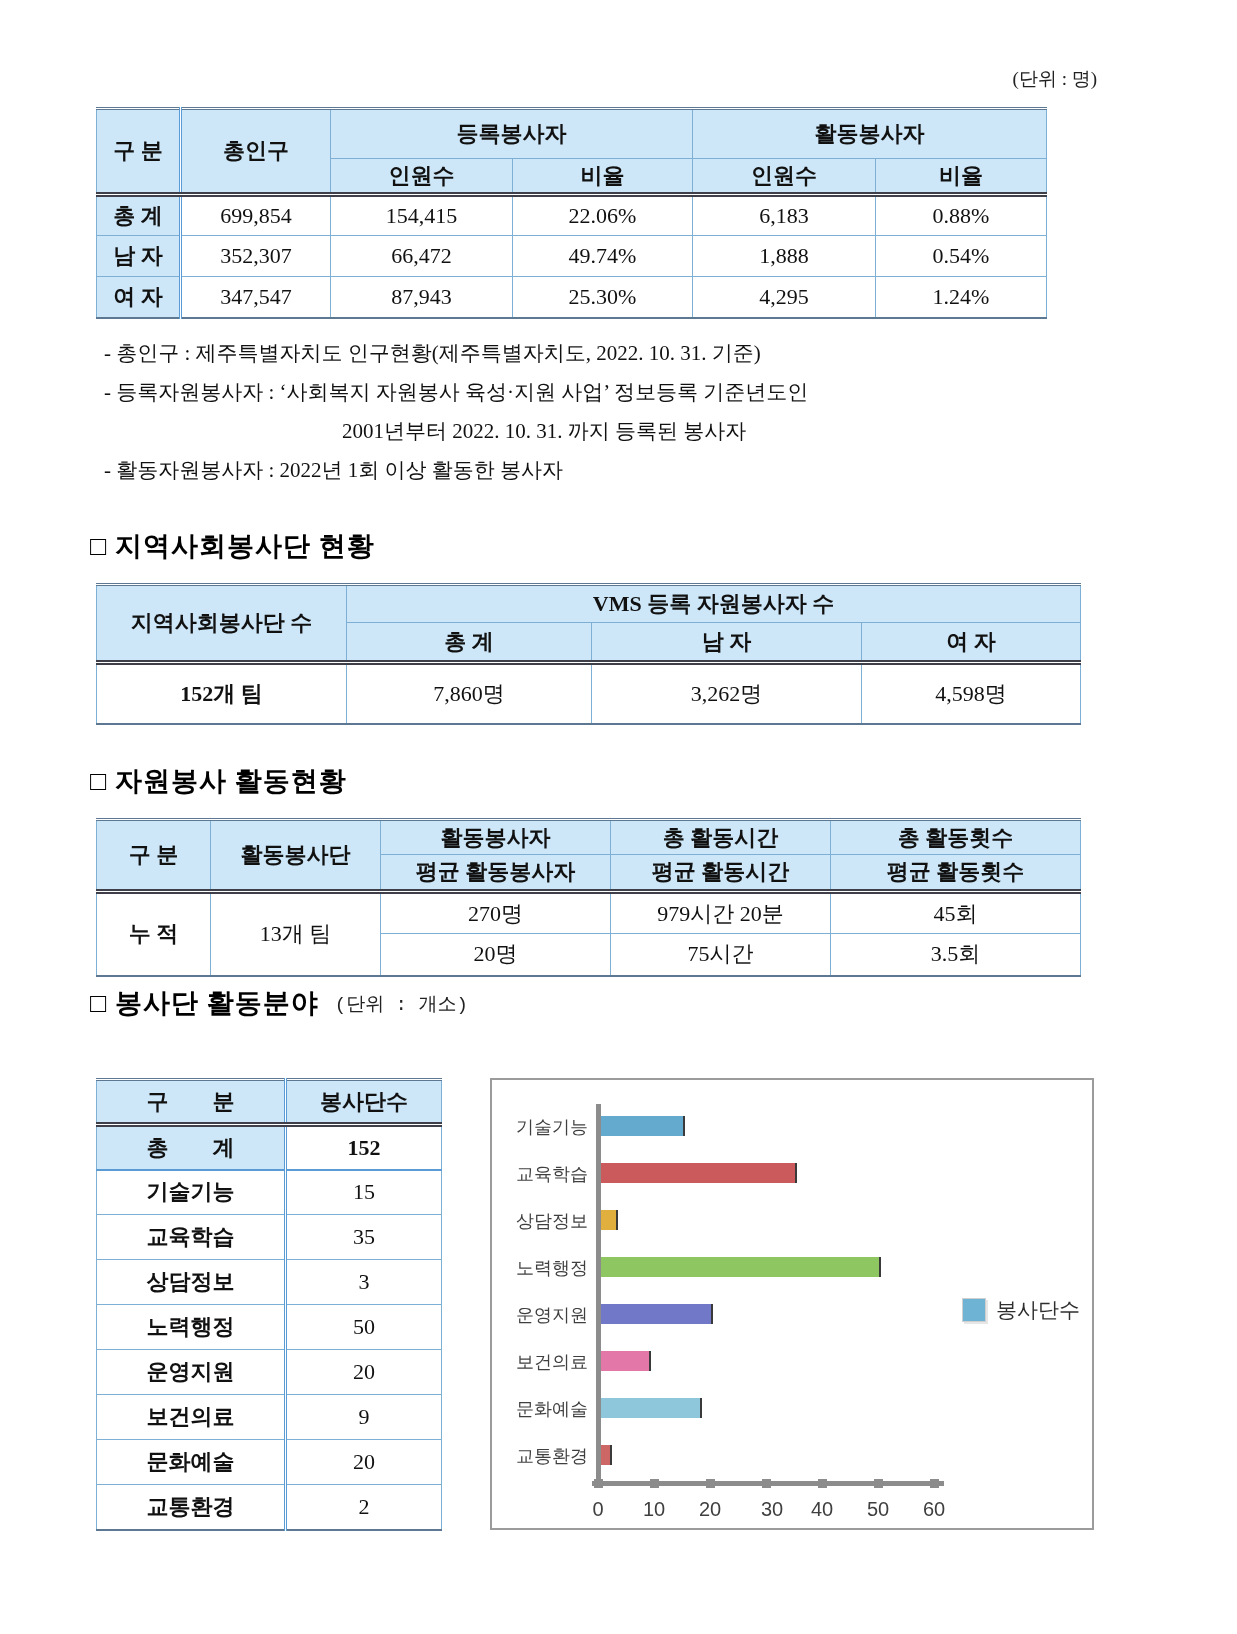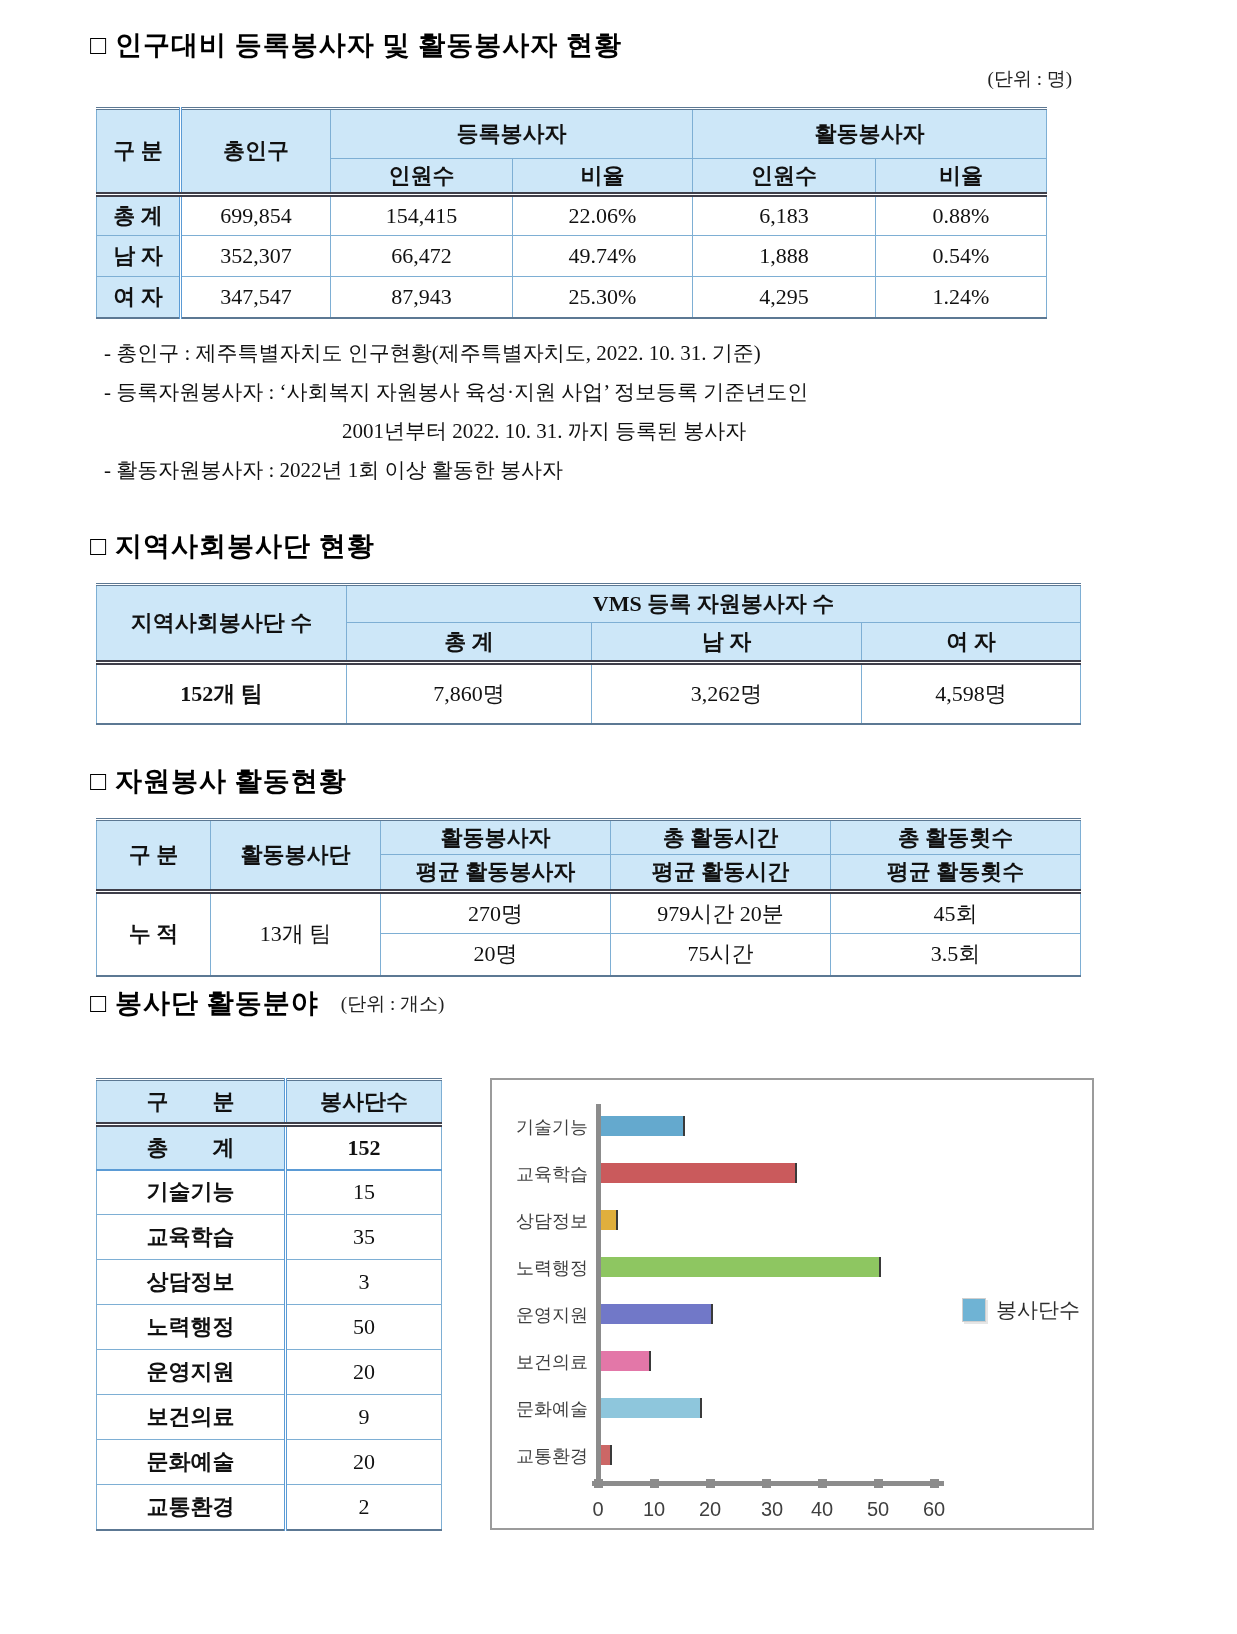--- a/index.html
+++ b/index.html
@@ -7,22 +7,22 @@
   .page {
     position:relative; width:1237px; height:1634px; background:#ffffff;
     font-family:"Liberation Serif","DejaVu Serif",serif; color:#111;
     overflow:hidden;
   }
   .sec-title {
     position:absolute; left:90px; font-size:27px; font-weight:bold;
     letter-spacing:1px; color:#000; white-space:pre;
   }
   .unit-note { font-size:19px; font-weight:normal; color:#222; letter-spacing:0; }
-  #unit1 { position:absolute; left:900px; top:66px; width:172px; text-align:right; }
-  #s4-unit { margin-left:22px; vertical-align:2px; }
+  #unit1 { position:absolute; left:925px; top:66px; width:172px; text-align:right; }
+  #s4-unit { margin-left:16px; vertical-align:2px;font-family:Liberation Mono, monospace; }
 
   table { border-collapse:collapse; table-layout:fixed; position:absolute; background:#fff; }
   th, td {
     border:1px solid #7EAFD4; text-align:center; vertical-align:middle;
     font-size:22px; padding:0 4px; overflow:hidden; white-space:pre;
   }
   th { font-weight:bold; }
   td { font-weight:normal; }
   .hdr { background:#CDE7F8; }
   .rowhead { background:#CDE7F8; font-weight:bold; }
@@ -66,21 +66,20 @@
   .chart .tick-label { position:absolute; top:418px; width:40px; text-align:center; font-size:20px; color:#3F3F3F; }
   .legend { position:absolute; left:470px; top:216px; display:flex; align-items:center; }
   .legend-swatch { width:24px; height:24px; background:#6FB3D4; border:1px solid #CFCFCF; box-shadow:2px 2px 0 #E6E6E6; }
   .legend-label { margin-left:10px; font-size:21px; color:#2E2E2E; font-family:"Liberation Serif","DejaVu Serif",serif; }
 </style>
 </head>
 <body>
 
 <div class="page">
 
-  <div class="sec-title" style="top:27px;">□ 인구대비 등록봉사자 및 활동봉사자 현황</div>
   <div id="unit1" class="unit-note">(단위 : 명)</div>
 
   <table id="t1">
     <colgroup>
         <col style="width:84px">
         <col style="width:150px">
         <col style="width:182px">
         <col style="width:180px">
         <col style="width:183px">
         <col style="width:171px">

